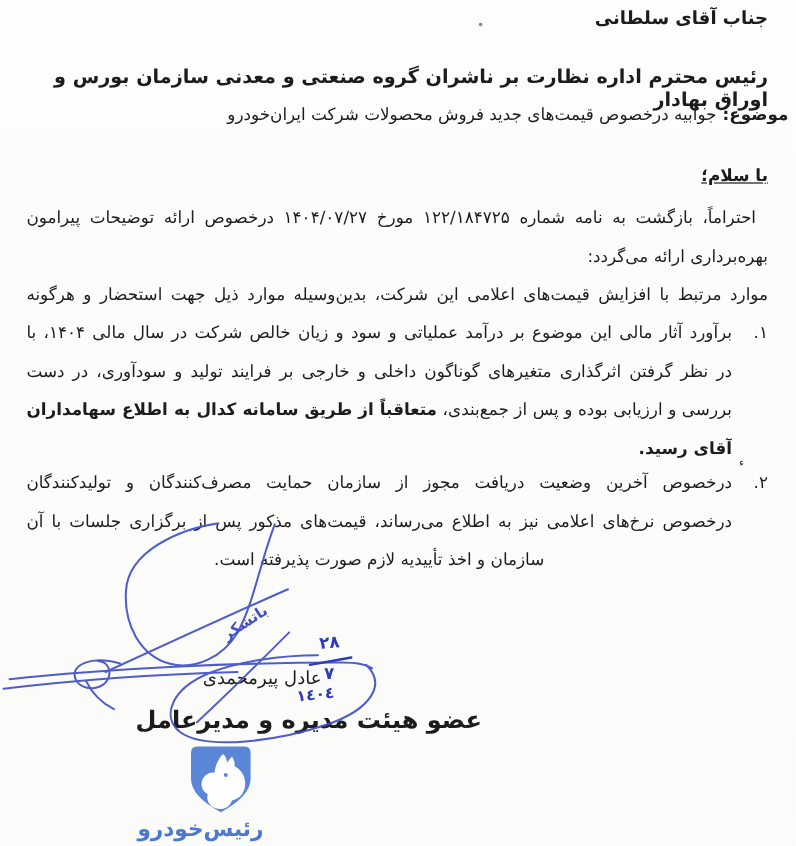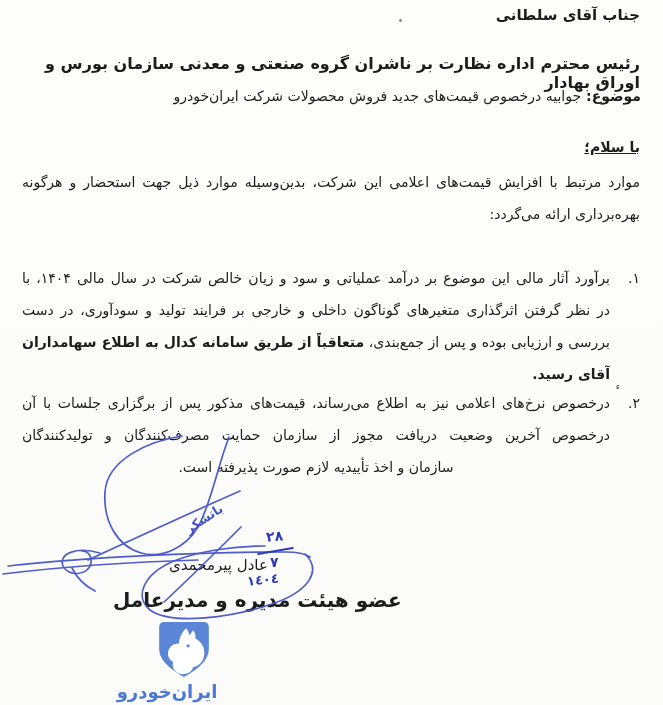--- a/index.html
+++ b/index.html
@@ -7,21 +7,21 @@
     width:663px; height:705px; position:relative; overflow:hidden;
     background:linear-gradient(180deg,#fdfdfc,#fbfbf9);
     font-family:"DejaVu Sans", sans-serif;
     direction:rtl; color:#1c1c1c;
     --ink:#4150c8; --date-ink:#2e3cba; --logo-blue:#5b85d6; --wordmark-blue:#4a78d4;
   }
   .abs { position:absolute; }
   
   #recipient { top:6px; right:23px; font-size:15px; font-weight:bold; }
   #recipient-title { top:38px; right:23px; font-size:16px; font-weight:bold;margin-top:16px; }
-  #subject { top:88px; right:22px; font-size:14px; }
+  #subject { top:88px; right:6px; font-size:14px; }
   #subject .lbl { font-weight:bold; margin-left:5px; }
   #greeting { top:139px; right:23px; font-size:14px; font-weight:bold;text-decoration:underline; }
   
   #intro { top:166px; right:23px; left:22px; }
   .tline { font-size:14px; line-height:32px; height:32px; overflow:hidden;
            text-align:justify; text-align-last:justify; }
   .tline.align-right  { text-align-last:right; }
   .tline.align-center { text-align-last:center; }
   .b { font-weight:bold; }
   .item { right:23px; left:22px; }
@@ -56,39 +56,40 @@
 
 <div class="abs" id="recipient">جناب آقای سلطانی</div>
 <div class="abs" id="dot1"></div>
 <div class="abs" id="recipient-title">رئیس محترم اداره نظارت بر ناشران گروه صنعتی و معدنی سازمان بورس و اوراق بهادار</div>
 <div class="abs" id="subject">
   <span class="lbl">موضوع:</span><span>جوابیه درخصوص قیمت‌های جدید فروش محصولات شرکت ایران‌خودرو</span>
 </div>
 <div class="abs" id="greeting">با سلام؛</div>
 
 <div class="abs" id="intro">
+    <div class="tline" style="padding-right: 10px;"><span>احتراماً، بازگشت به نامه شماره ۱۲۲/۱۸۴۷۲۵ مورخ ۱۴۰۴/۰۷/۲۷ درخصوص ارائه توضیحات پیرامون</span></div>
+    <div class="tline align-right"><span>بهره‌برداری ارائه می‌گردد:</span></div>
     <div class="tline"><span>موارد مرتبط با افزایش قیمت‌های اعلامی این شرکت، بدین‌وسیله موارد ذیل جهت استحضار و هرگونه</span></div>
-    <div class="tline align-right"><span>بهره‌برداری ارائه می‌گردد:</span></div>
   </div>
 
 <div class="abs item" id="item-1">
   <span class="num">۱.</span>
   <div class="lines">
       <div class="tline"><span>برآورد آثار مالی این موضوع بر درآمد عملیاتی و سود و زیان خالص شرکت در سال مالی ۱۴۰۴، با</span></div>
       <div class="tline"><span>در نظر گرفتن اثرگذاری متغیرهای گوناگون داخلی و خارجی بر فرایند تولید و سودآوری، در دست</span></div>
       <div class="tline"><span>بررسی و ارزیابی بوده و پس از جمع‌بندی، </span><span class="b">متعاقباً از طریق سامانه کدال به اطلاع سهامداران محترم</span></div>
       <div class="tline align-right"><span class="b">آقای رسید.</span></div>
     </div>
 </div>
 <div class="abs item" id="item-2">
   <span class="num">۲.</span>
   <span class="annot">ء</span>
   <div class="lines">
+      <div class="tline"><span>درخصوص آخرین وضعیت دریافت مجوز از سازمان حمایت مصرف‌کنندگان و تولیدکنندگان</span></div>
       <div class="tline"><span>درخصوص نرخ‌های اعلامی نیز به اطلاع می‌رساند، قیمت‌های مذکور پس از برگزاری جلسات با آن</span></div>
-      <div class="tline"><span>درخصوص آخرین وضعیت دریافت مجوز از سازمان حمایت مصرف‌کنندگان و تولیدکنندگان</span></div>
       <div class="tline align-center"><span>سازمان و اخذ تأییدیه لازم صورت پذیرفته است.</span></div>
     </div>
 </div>
 
 <svg id="sig-svg" viewBox="0 0 663 705" xmlns="http://www.w3.org/2000/svg" aria-hidden="true">
   <g fill="none" stroke-width="1.7" stroke-linecap="round" opacity="0.92" stroke="#4150c8">
     <path d="M 182,436 C 148,441 107,460 105,492 C 103,521 117,546 141,553 C 163,559 186,547 198,527 C 211,504 217,468 229,437"></path>
     <path d="M 88,560 C 140,536 192,512 240,491"></path>
     <path d="M 8,566 C 90,557 200,552 285,552 C 298,552 306,554 310,557"></path>
     <path d="M 3,574 C 60,567 130,562 198,560"></path>
@@ -111,13 +112,13 @@
 <div class="abs" id="sig-name">عادل پیرمحمدی</div>
 <div class="abs" id="sig-title">عضو هیئت مدیره و مدیرعامل</div>
 
 <div class="abs" id="logo">
   <svg viewBox="0 0 58 58" width="60" height="60" xmlns="http://www.w3.org/2000/svg">
     <path d="M5,7 Q5,2 10,2 H48 Q53,2 53,7 V28 Q53,42 29,55 Q5,42 5,28 Z" fill="#5b85d6"></path>
     <path fill="#ffffff" d="M31,8 C33,10 34,13 34,15 L38,10 C40,13 40.5,16 40,18 C46,21 49.5,27 48.5,34 C47.7,40 43.5,44.5 38,45.5 C36.5,50.5 31,53.5 25.5,52 C20,50.5 17,45.5 18.5,40.5 C14.5,38.5 12.5,34 14,29.5 C15.5,25 19.5,22.5 24,23 C24.5,17.5 27,11.5 31,8 Z"></path>
     <circle cx="33" cy="25" r="1.6" fill="#5b85d6"></circle>
   </svg>
 </div>
-<div class="abs" id="wordmark">ایران‌خودرو</div>
+<div class="abs" id="wordmark">رئیس‌خودرو</div>
 
 </body></html>

